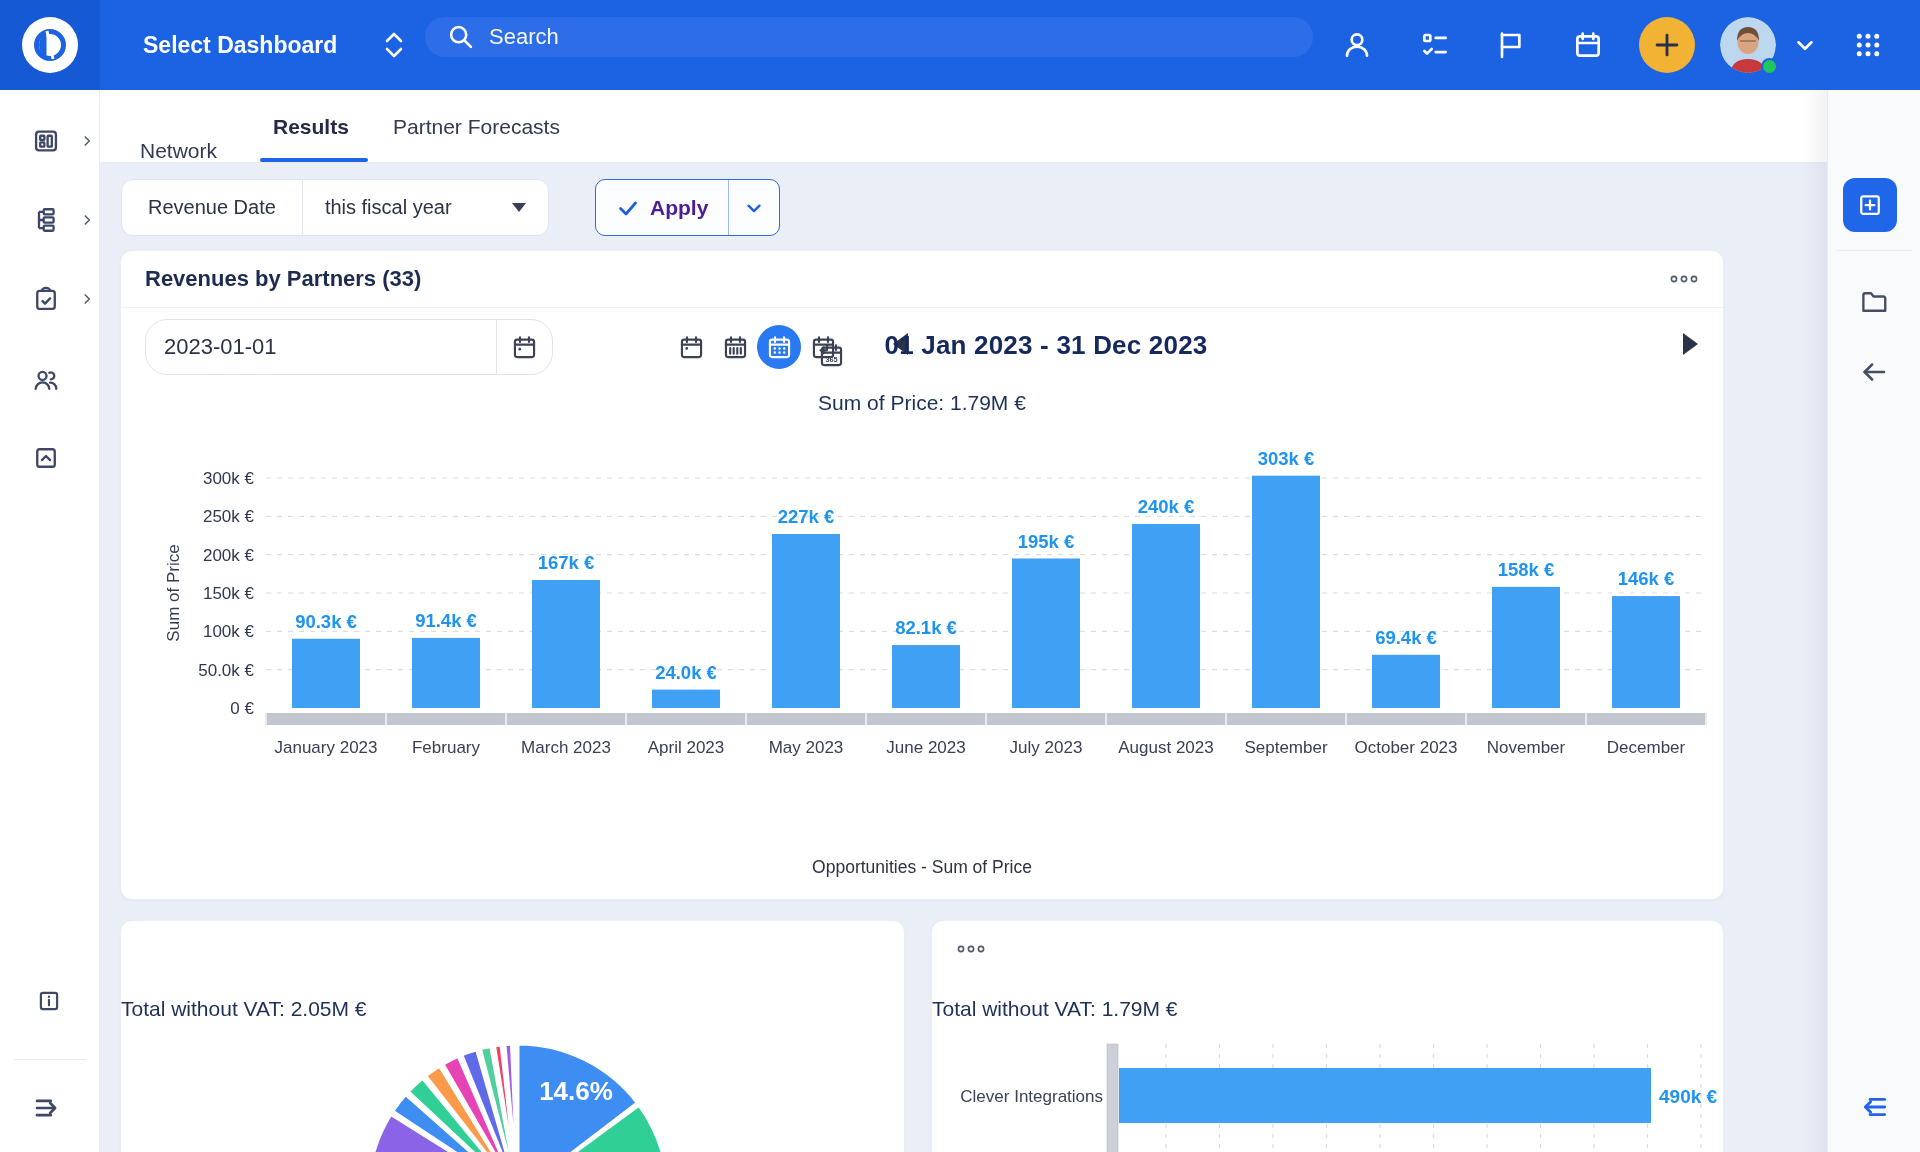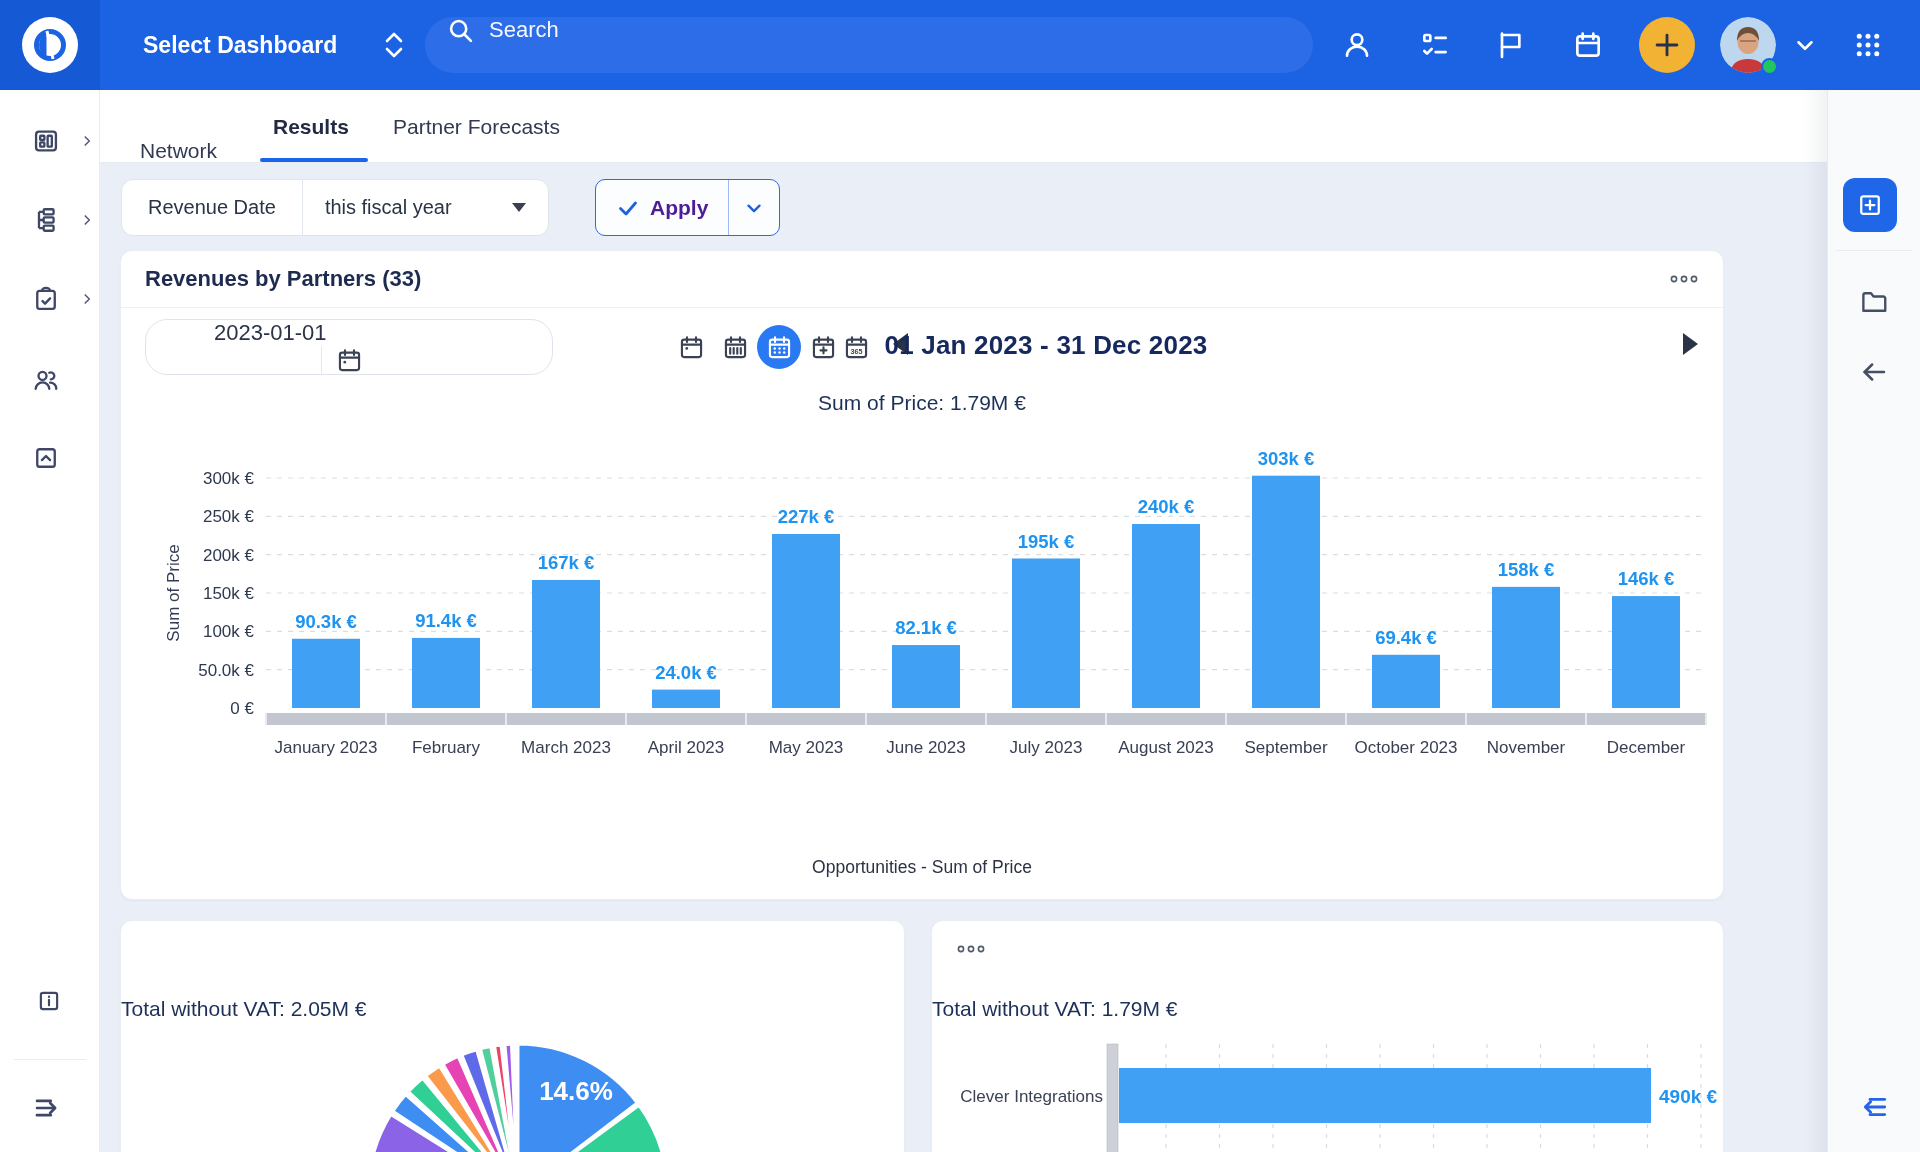--- a/index.html
+++ b/index.html
@@ -4,21 +4,21 @@
 <style>
   * { box-sizing: border-box; margin: 0; padding: 0; }
   html,body { width:1920px; height:1152px; overflow:hidden; }
   body { font-family:"Liberation Sans", sans-serif; background:#e9eef7; position:relative; }
 
   
   .topbar { position:absolute; left:0; top:0; width:1920px; height:90px; background:#1c63e4; z-index:30; }
   .logo-block { position:absolute; left:0; top:0; width:100px; height:90px; background:#1559d4; display:flex; align-items:center; justify-content:center; }
   .logo-circle { width:56px; height:56px; border-radius:50%; background:#fff; display:flex; align-items:center; justify-content:center; }
   .dash-select { position:absolute; left:143px; top:0; height:90px; display:flex; align-items:center; gap:46px; color:#fff; font-size:23px; font-weight:600; cursor:pointer; }
-  .search-pill { position:absolute; left:425px; top:17px; width:888px; height:56px; border-radius:28px; background:#2e6de8; display:flex; padding-left:22px; gap:14px; color:rgba(255,255,255,.95); font-size:22px; cursor:text; }
+  .search-pill { position:absolute; left:425px; top:17px; width:888px; height:40px; border-radius:28px; background:#2e6de8; display:flex; align-items:center; padding-left:22px; gap:14px; color:rgba(255,255,255,.95); font-size:22px; cursor:text; }
   .tb-icon { position:absolute; top:0; height:90px; width:44px; display:flex; align-items:center; justify-content:center; color:#fff; cursor:pointer; }
   .plus-btn { position:absolute; left:1639px; top:17px; width:56px; height:56px; border-radius:50%; background:#f2b233; display:flex; align-items:center; justify-content:center; color:#27314f; cursor:pointer; }
   .avatar-wrap { position:absolute; left:1720px; top:17px; width:56px; height:56px; cursor:pointer; }
   .avatar-wrap svg { border-radius:50%; display:block; }
   .status-dot { position:absolute; right:-2px; bottom:-2px; width:17px; height:17px; border-radius:50%; background:#22c55e; border:2px solid #1c63e4; }
 
   
   .lsidebar { position:absolute; left:0; top:90px; width:100px; height:1062px; background:#ffffff; border-right:1px solid #e8ebf2; z-index:20; }
   .lnav-item { position:absolute; left:0; width:100px; height:56px; color:#3e4765; cursor:pointer; }
   .lnav-item .ic { position:absolute; left:32px; top:50%; transform:translateY(-50%); }
@@ -50,21 +50,21 @@
 
   
   .card { position:absolute; background:#fff; border:1px solid #e9edf4; border-radius:12px; box-shadow:0 1px 2px rgba(25,39,80,0.04); overflow:hidden; }
   .card-head { display:flex; align-items:center; justify-content:space-between; height:56px; padding:0 24px; }
   .card-title { font-size:22px; font-weight:700; color:#1d2b50; }
   .ellipsis-btn { color:#515b6e; cursor:pointer; display:flex; }
   .card-hdiv { height:1px; background:#eef1f6; }
 
   #card-revenues { left:120px; top:250px; width:1604px; height:650px; }
   .controls-row { position:absolute; left:0; top:68px; width:100%; height:58px; }
-  .date-input { position:absolute; left:24px; top:0; width:408px; height:56px; border:1px solid #dfe4ec; border-radius:22px; display:flex; align-items:center;flex-direction:column; }
+  .date-input { position:absolute; left:24px; top:0; width:408px; height:56px; border:1px solid #dfe4ec; border-radius:22px; display:flex; align-items:center; }
   .date-input input { flex:1; border:none; outline:none; font-size:22px; color:#2b3346; padding-left:18px; font-family:"Liberation Sans",sans-serif; background:transparent; min-width:0; }
   .date-input .cal-slot { width:56px; height:100%; border-left:1px solid #e3e7ee; display:flex; align-items:center; justify-content:center; color:#3a4254; cursor:pointer; }
   .cal-btn { position:absolute; top:6px; width:44px; height:44px; border-radius:50%; display:flex; align-items:center; justify-content:center; color:#3a4254; cursor:pointer; }
   .cal-btn.active { background:#2979f2; color:#fff; }
   .range-nav { position:absolute; top:14px; width:0; height:0; cursor:pointer; }
   .tri-left { border-top:11px solid transparent; border-bottom:11px solid transparent; border-right:15px solid #2b3346; }
   .tri-right { border-top:11px solid transparent; border-bottom:11px solid transparent; border-left:15px solid #2b3346; }
   .range-label { position:absolute; left:925px; top:11px; transform:translateX(-50%); font-size:26px; font-weight:700; color:#16295e; letter-spacing:.2px; }
   .chart-subtitle { position:absolute; left:0; top:140px; width:100%; text-align:center; font-size:21px; color:#1d3158; }
   #revenue-chart { position:absolute; left:0; top:180px; }
@@ -362,21 +362,21 @@
           </g>
       </svg>
     </div>
     <div class="cal-btn" style="left:680px;">
       <svg width="27" height="27" viewBox="0 0 24 24" fill="none" stroke="currentColor" stroke-width="1.9" stroke-linecap="round" stroke-linejoin="round">
         <rect x="3.5" y="5" width="17" height="15.5" rx="2"></rect>
           <path d="M3.5 9.5 h17 M8 3 v4 M16 3 v4"></path>
           <path d="M12 11.8 v5.4 M9.3 14.5 h5.4"></path>
       </svg>
     </div>
-    <div class="cal-btn" style="left:713px;">
+    <div class="cal-btn" style="left:688px;align-items:flex-end;">
       <svg width="27" height="27" viewBox="0 0 24 24" fill="none" stroke="currentColor" stroke-width="1.9" stroke-linecap="round" stroke-linejoin="round">
         <rect x="3.5" y="5" width="17" height="15.5" rx="2"></rect>
           <path d="M3.5 9.5 h17 M8 3 v4 M16 3 v4"></path>
         <text x="12" y="17.8" text-anchor="middle" font-size="6.4" font-weight="bold" fill="currentColor" stroke="none">365</text>
       </svg>
     </div>
 
     <div class="range-nav tri-left" style="left:772px;"></div>
     <div class="range-label">01 Jan 2023 - 31 Dec 2023</div>
     <div class="range-nav tri-right" style="left:1562px;"></div>

